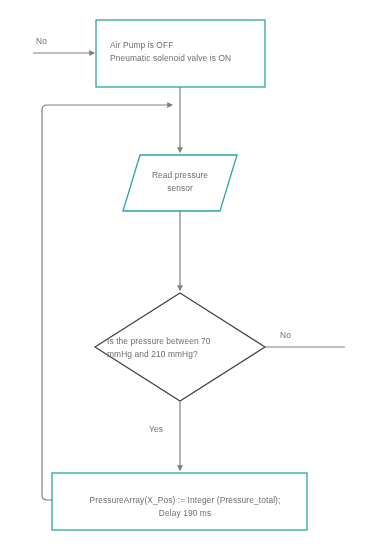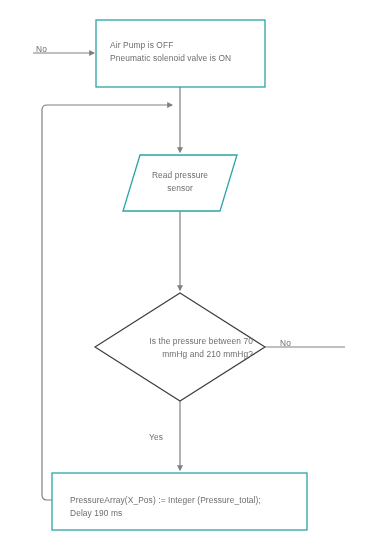--- a/index.html
+++ b/index.html
@@ -32,45 +32,44 @@
     line-height: 13px;
     letter-spacing: 0.1px;
     white-space: pre-line;
   }
   .edge-label {
     position: absolute;
     color: #6d6d6d;
     font-size: 8.4px;
     line-height: 11px;
     letter-spacing: 0.1px;
-    margin-top: 8px;
   }
   #process-off-text {
     left: 110px;
     top: 39px;
     width: 150px;
     text-align: left;
   }
   #read-sensor-text {
     left: 140px;
     top: 169px;
     width: 80px;
     text-align: center;
   }
   #decision-text {
     left: 107px;
     top: 335px;
     width: 146px;
-    text-align: right;
+    text-align: left;
   }
   #store-text {
     left: 70px;
     top: 494px;
     width: 230px;
-    text-align: left;
+    text-align: center;
   }
   #label-no-left {
     left: 36px;
     top: 36px;
   }
   #label-no-right {
     left: 280px;
     top: 330px;
   }
   #label-yes {

